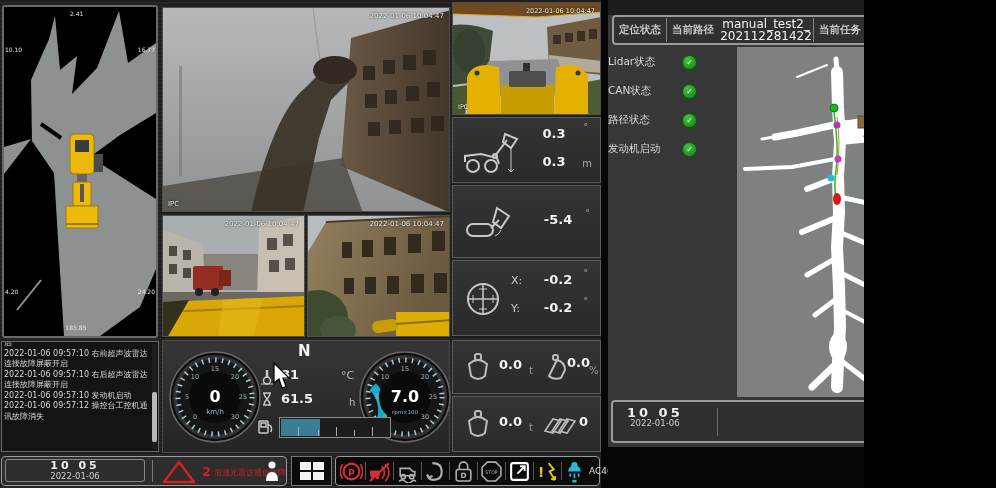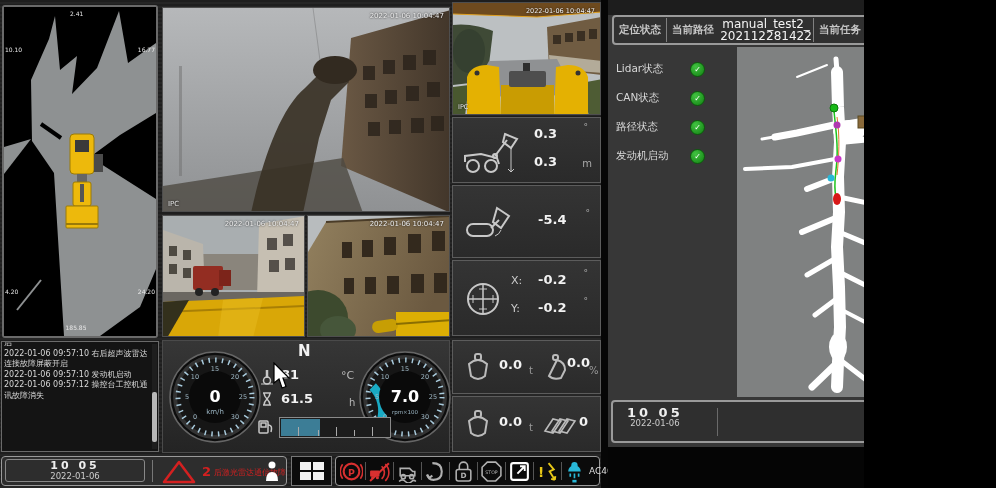--- a/index.html
+++ b/index.html
@@ -6,21 +6,21 @@
   #app{position:relative;width:864px;height:488px;overflow:hidden;background:#060606;
        font-family:"DejaVu Sans","Liberation Sans",sans-serif;color:#ddd;-webkit-font-smoothing:antialiased;}
   .abs{position:absolute;}
   .leftbg{left:0;top:0;width:601px;height:488px;
     background:repeating-linear-gradient(0deg,#262626 0 2px,#1e1e1e 2px 4px);}
   
   .lidar{left:2px;top:5px;width:156px;height:333px;border:2px solid #6a6a6a;border-radius:3px;background:#000;box-sizing:border-box;}
   .cam{border:1px solid #4e4e4e;box-sizing:border-box;overflow:hidden;background:#222;}
   .telem{left:452px;top:117px;width:149px;height:221px;}
   .trow{position:relative;width:149px;background:linear-gradient(#343434,#2a2a2a);border:1px solid #5c5c5c;box-sizing:border-box;margin-bottom:2px;}
-  .tval{position:absolute;font-weight:bold;font-size:13px;color:#f2f2f2;text-align:left;width:40px;}
+  .tval{position:absolute;font-weight:bold;font-size:13px;color:#f2f2f2;text-align:center;width:40px;}
   .tunit{position:absolute;font-size:9px;color:#aaa;}
   .logp{left:1px;top:341px;width:158px;height:111px;border:1px solid #6a6a6a;background:#141414;box-sizing:border-box;overflow:hidden;}
   .logline{font-size:8px;line-height:10.5px;color:#d8d8d8;padding:0 8px 0 2px;word-break:break-all;}
   .dash{left:162px;top:340px;width:288px;height:113px;background:linear-gradient(#363636,#242424);border:1px solid #4a4a4a;box-sizing:border-box;}
   .loadp{left:452px;top:340px;width:149px;height:113px;}
   .lrow{position:relative;width:149px;height:54px;background:linear-gradient(#343434,#2a2a2a);border:1px solid #5c5c5c;box-sizing:border-box;margin-bottom:2px;}
   .lval{position:absolute;font-weight:bold;font-size:13px;color:#f2f2f2;}
   .lunit{position:absolute;font-size:10px;color:#999;}
   
   .bbl{left:1px;top:456px;width:286px;height:30px;border:1px solid #9a9a9a;border-radius:4px;background:#2d2d2d;box-sizing:border-box;}
@@ -38,21 +38,21 @@
   .ind{width:23px;height:23px;flex:none;display:flex;align-items:center;justify-content:center;}
   .aclabel{font-size:9px;color:#ddd;margin-left:2px;}
   
   .rp{left:608px;top:0;width:388px;height:488px;background:#373737;overflow:hidden;}
   .rp-topstrip{left:0;top:0;width:388px;height:15px;background:#1d1d1d;}
   .rp-head{left:4px;top:15px;width:396px;height:30px;border:2px solid #9a9a9a;border-radius:4px;background:#303030;
      box-sizing:border-box;display:flex;align-items:center;overflow:hidden;}
   .h-label{width:52px;flex:none;font-size:10.5px;font-weight:bold;color:#c6c6c6;text-align:center;}
   .h-value{flex:none;font-size:12px;color:#f4f4f4;text-align:center;word-break:break-all;line-height:12px;}
   .h-div{width:1px;height:24px;background:#808080;flex:none;}
-  .strow{position:absolute;left:8px;width:118px;height:28px;display:flex;align-items:center;}
+  .strow{position:absolute;left:0;width:118px;height:28px;display:flex;align-items:flex-start;}
   .stlabel{font-size:10.5px;color:#d8d8d8;width:74px;}
   .stcheck{width:13px;height:13px;border-radius:50%;background:radial-gradient(circle at 35% 30%,#41c341,#128012);
      border:1px solid #0b5c0b;color:#fff;font-size:8px;line-height:13px;text-align:center;font-weight:bold;}
   .rpmap{left:129px;top:47px;width:259px;height:350px;background:#7f8181;}
   .rp-bb{left:3px;top:400px;width:276px;height:43px;border:2px solid #9a9a9a;border-radius:4px;background:#2f2f2f;box-sizing:border-box;}
   .rp-bb .tb-time{font-size:13px;}
   .rp-grid{left:284px;top:400px;width:46px;height:43px;background:#0c0c0c;border:2px solid #888;box-sizing:border-box;
      display:flex;align-items:center;justify-content:center;cursor:pointer;}
   .grid32{display:grid;grid-template-columns:11px 11px 11px;grid-template-rows:12px 12px;gap:2px;}
   .grid32 div{background:#f2f2f2;}
@@ -281,20 +281,21 @@
       <span class="tunit" style="right:12px;top:7px;">°</span>
       <span style="position:absolute;left:58px;top:41px;font-size:11px;color:#ccc;">Y:</span>
       <span class="tval" style="right:22px;top:39px;">-0.2</span>
       <span class="tunit" style="right:12px;top:35px;">°</span>
     </div>
   </div>
 
   <div class="abs logp">
     <div style="margin-top:-4px;">
       <div class="logline">启</div>
+      <div class="logline">2022-01-06 09:57:10 右前超声波雷达连接故障屏蔽开启</div>
       <div class="logline">2022-01-06 09:57:10 右后超声波雷达连接故障屏蔽开启</div>
       <div class="logline">2022-01-06 09:57:10 发动机启动</div>
       <div class="logline">2022-01-06 09:57:12 操控台工控机通讯故障消失</div>
     </div>
     <div class="scrltrack">
       <div class="scrlthumb"></div>
     </div>
   </div>
 
   <div class="abs dash">

